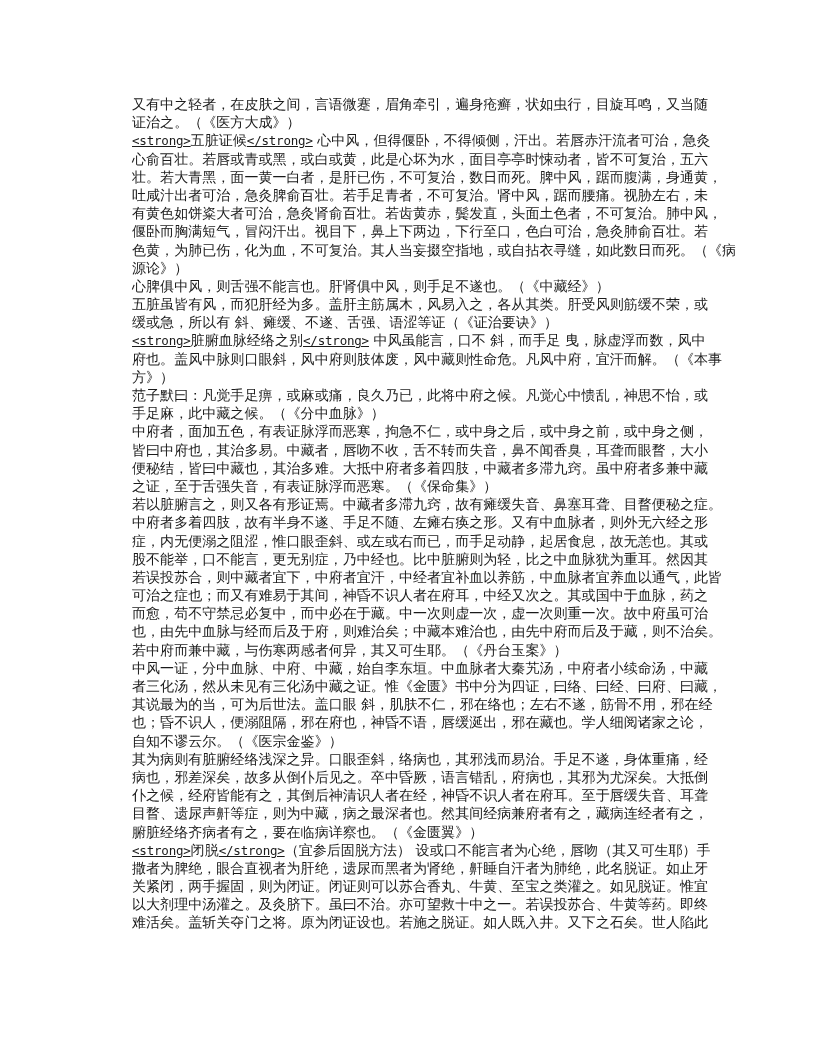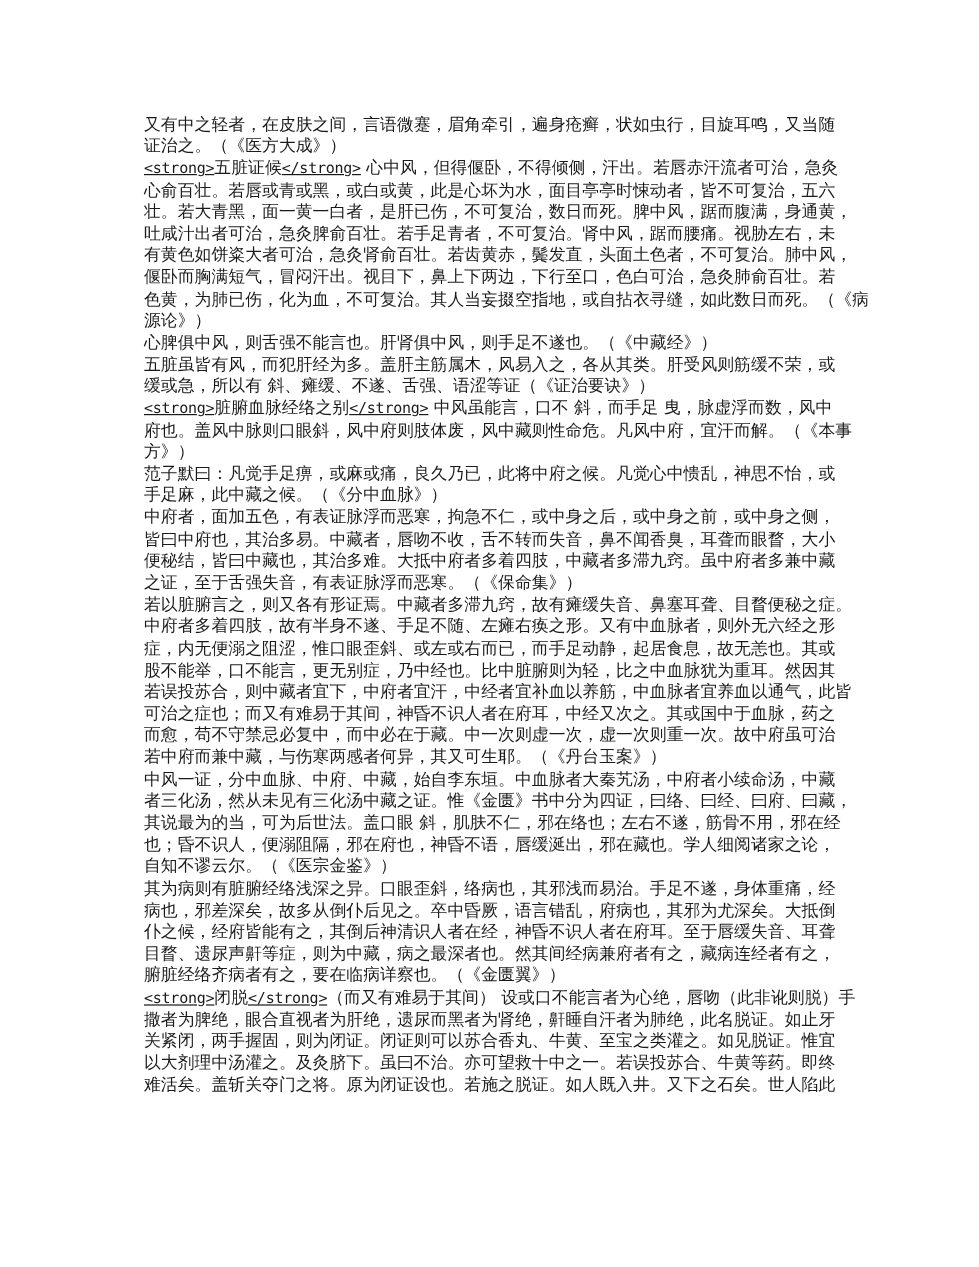--- a/index.html
+++ b/index.html
@@ -10,21 +10,21 @@
     body {
       width: 816px;
       height: 1056px;
       position: relative;
       overflow: hidden;
       font-family: "DejaVu Serif", "Liberation Serif", serif;
       color: #1a1a1a;
     }
     .page {
       position: absolute;
-      left: 120px;
+      left: 132px;
       top: 95px;
       width: 612px;
     }
     .line {
       height: 18.2px;
       line-height: 18.2px;
       font-size: 14px;
       white-space: pre;
       letter-spacing: 0.05px;
     }
@@ -61,29 +61,30 @@
     <div class="line">皆曰中府也，其治多易。中藏者，唇吻不收，舌不转而失音，鼻不闻香臭，耳聋而眼瞀，大小</div>
     <div class="line">便秘结，皆曰中藏也，其治多难。大抵中府者多着四肢，中藏者多滞九窍。虽中府者多兼中藏</div>
     <div class="line">之证，至于舌强失音，有表证脉浮而恶寒。（《保命集》）</div>
     <div class="line">若以脏腑言之，则又各有形证焉。中藏者多滞九窍，故有瘫缓失音、鼻塞耳聋、目瞀便秘之症。</div>
     <div class="line">中府者多着四肢，故有半身不遂、手足不随、左瘫右痪之形。又有中血脉者，则外无六经之形</div>
     <div class="line">症，内无便溺之阻涩，惟口眼歪斜、或左或右而已，而手足动静，起居食息，故无恙也。其或</div>
     <div class="line">股不能举，口不能言，更无别症，乃中经也。比中脏腑则为轻，比之中血脉犹为重耳。然因其</div>
     <div class="line">若误投苏合，则中藏者宜下，中府者宜汗，中经者宜补血以养筋，中血脉者宜养血以通气，此皆</div>
     <div class="line">可治之症也；而又有难易于其间，神昏不识人者在府耳，中经又次之。其或国中于血脉，药之</div>
     <div class="line">而愈，苟不守禁忌必复中，而中必在于藏。中一次则虚一次，虚一次则重一次。故中府虽可治</div>
+    <div class="line">也，由先中血脉与经而后及于府，则难治矣；中藏本难治也，由先中府而后及于藏，则不治矣。</div>
     <div class="line">若中府而兼中藏，与伤寒两感者何异，其又可生耶。（《丹台玉案》）</div>
     <div class="line">中风一证，分中血脉、中府、中藏，始自李东垣。中血脉者大秦艽汤，中府者小续命汤，中藏</div>
     <div class="line">者三化汤，然从未见有三化汤中藏之证。惟《金匮》书中分为四证，曰络、曰经、曰府、曰藏，</div>
     <div class="line">其说最为的当，可为后世法。盖口眼 斜，肌肤不仁，邪在络也；左右不遂，筋骨不用，邪在经</div>
     <div class="line">也；昏不识人，便溺阻隔，邪在府也，神昏不语，唇缓涎出，邪在藏也。学人细阅诸家之论，</div>
     <div class="line">自知不谬云尔。（《医宗金鉴》）</div>
     <div class="line">其为病则有脏腑经络浅深之异。口眼歪斜，络病也，其邪浅而易治。手足不遂，身体重痛，经</div>
     <div class="line">病也，邪差深矣，故多从倒仆后见之。卒中昏厥，语言错乱，府病也，其邪为尤深矣。大抵倒</div>
     <div class="line">仆之候，经府皆能有之，其倒后神清识人者在经，神昏不识人者在府耳。至于唇缓失音、耳聋</div>
     <div class="line">目瞀、遗尿声鼾等症，则为中藏，病之最深者也。然其间经病兼府者有之，藏病连经者有之，</div>
     <div class="line">腑脏经络齐病者有之，要在临病详察也。（《金匮翼》）</div>
-    <div class="line"><span class="tag">&lt;strong&gt;</span><span>闭脱</span><span class="tag">&lt;/strong&gt;</span><span>（而又有难易于其间） 设或口不能言者为心绝，唇吻（此非讹则脱）手</span></div>
+    <div class="line"><span class="tag">&lt;strong&gt;</span><span>闭脱</span><span class="tag">&lt;/strong&gt;</span><span>（宜参后固脱方法） 设或口不能言者为心绝，唇吻（其又可生耶）手</span></div>
     <div class="line">撒者为脾绝，眼合直视者为肝绝，遗尿而黑者为肾绝，鼾睡自汗者为肺绝，此名脱证。如止牙</div>
     <div class="line">关紧闭，两手握固，则为闭证。闭证则可以苏合香丸、牛黄、至宝之类灌之。如见脱证。惟宜</div>
     <div class="line">以大剂理中汤灌之。及灸脐下。虽曰不治。亦可望救十中之一。若误投苏合、牛黄等药。即终</div>
     <div class="line">难活矣。盖斩关夺门之将。原为闭证设也。若施之脱证。如人既入井。又下之石矣。世人陷此</div>
   </div>
 
 </body></html>

